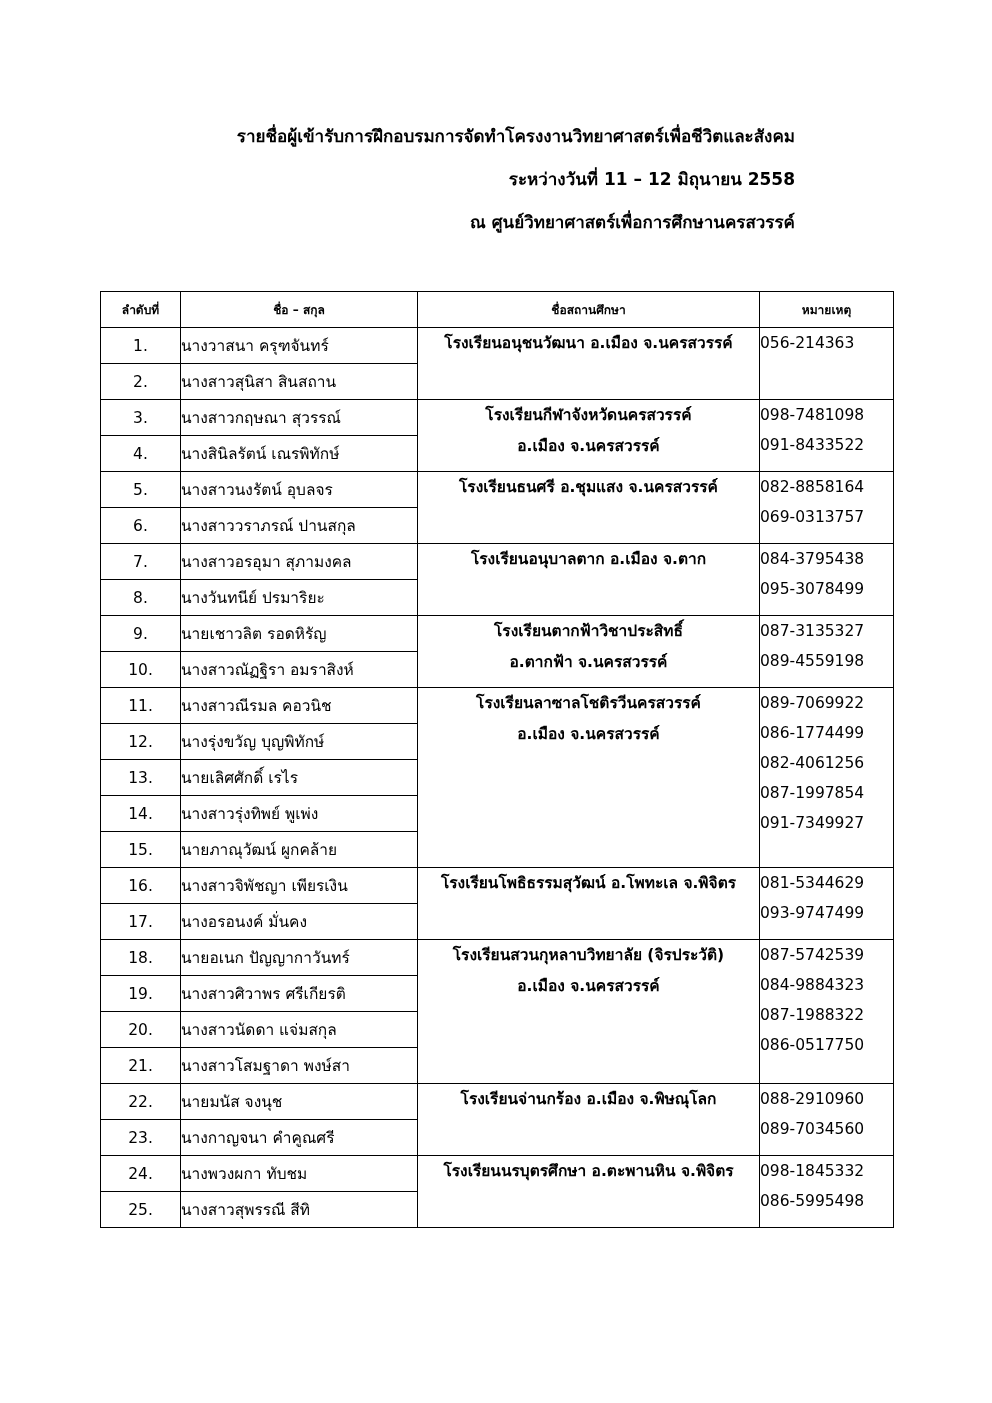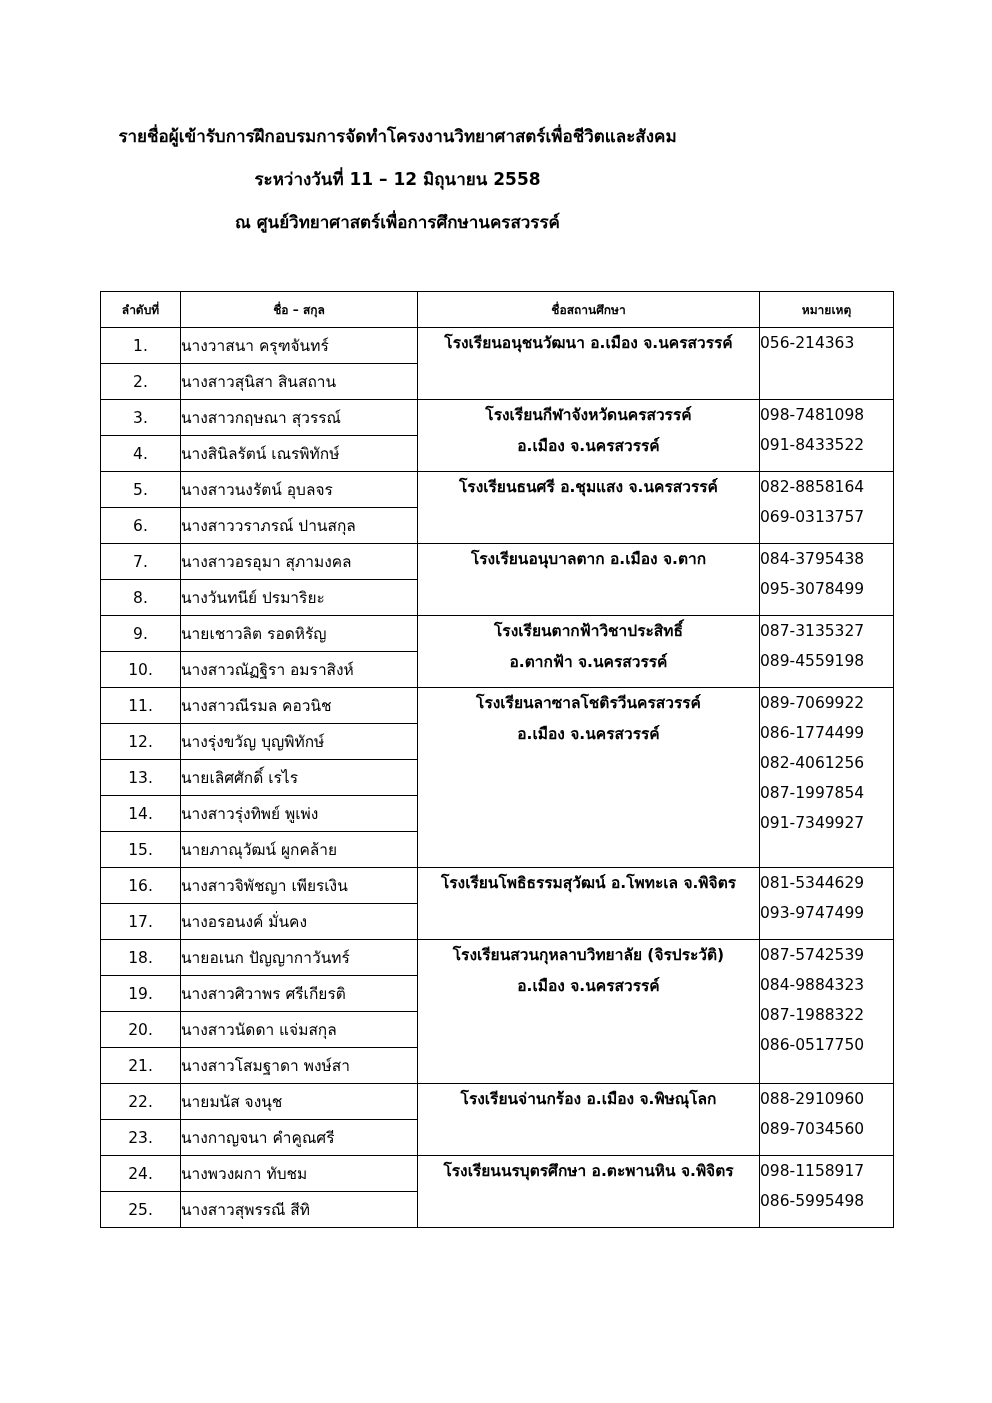--- a/index.html
+++ b/index.html
@@ -1,17 +1,17 @@
 <!DOCTYPE html>
 <html><head>
 <meta charset="utf-8">
 <style>
   html, body { margin: 0; padding: 0; background: #ffffff; }
   body { width: 992px; height: 1403px; position: relative; font-family: "DejaVu Sans", sans-serif; color: #000; }
-  .title-block { position: absolute; top: 118px; left: 0; width: 795px; text-align: center; }
+  .title-block { position: absolute; top: 118px; left: 0; width: 795px; text-align: right; }
   .title-line { font-weight: bold; font-size: 17px; height: 43px; line-height: 36px; }
   table.roster { position: absolute; top: 291px; left: 100px; width: 793px; border-collapse: collapse; table-layout: fixed; font-size: 15.5px; }
   table.roster th, table.roster td { border: 1.5px solid #000; padding: 0; }
   table.roster th { height: 35px; font-weight: bold; font-size: 12px; text-align: center; }
   col.c-no { width: 80px; }
   col.c-name { width: 237px; }
   col.c-school { width: 342px; }
   col.c-note { width: 134px; }
   td.no { text-align: center; height: 35px; }
   td.name { padding-left: 8px; white-space: nowrap; }
@@ -207,21 +207,21 @@
         <td class="no">23.</td>
         <td class="name">นางกาญจนา  คำคูณศรี</td>
       </tr>
       <tr>
         <td class="no">24.</td>
         <td class="name">นางพวงผกา  ทับชม</td>
         <td class="school" rowspan="2">
           <span class="line">โรงเรียนนรบุตรศึกษา อ.ตะพานหิน จ.พิจิตร</span>
         </td>
         <td class="note" rowspan="2">
-          <span class="line">098-1158917</span>
+          <span class="line">098-1845332</span>
           <span class="line">086-5995498</span>
         </td>
       </tr>
       <tr>
         <td class="no">25.</td>
         <td class="name">นางสาวสุพรรณี  สีทิ</td>
       </tr>
     </tbody>
 </table>
 

